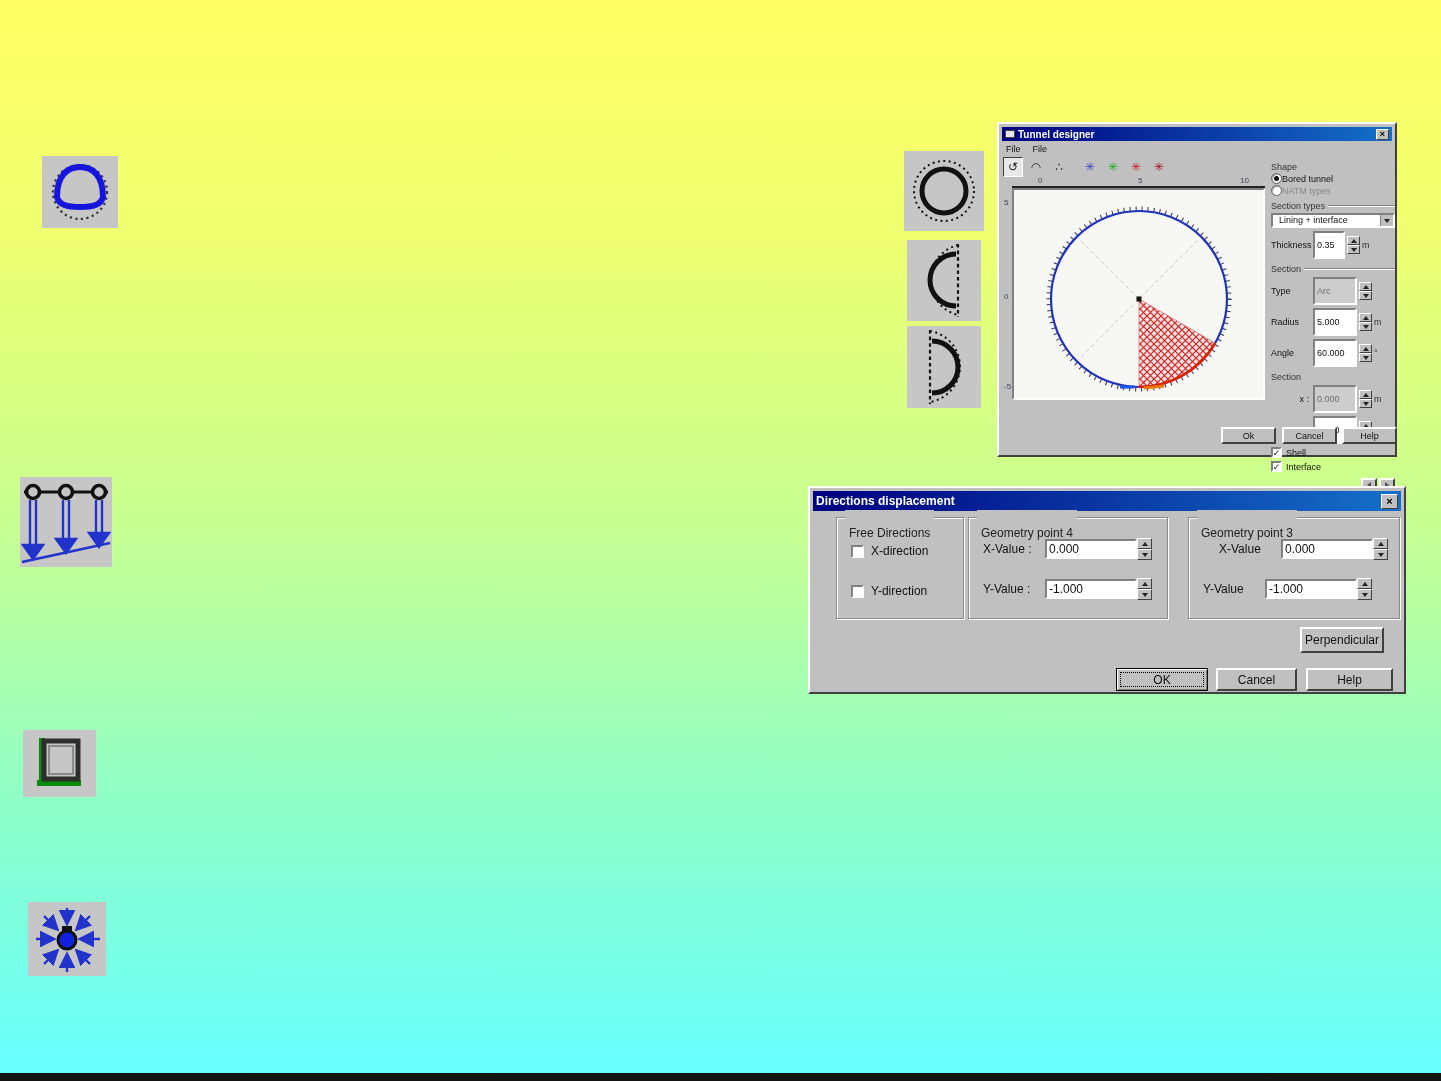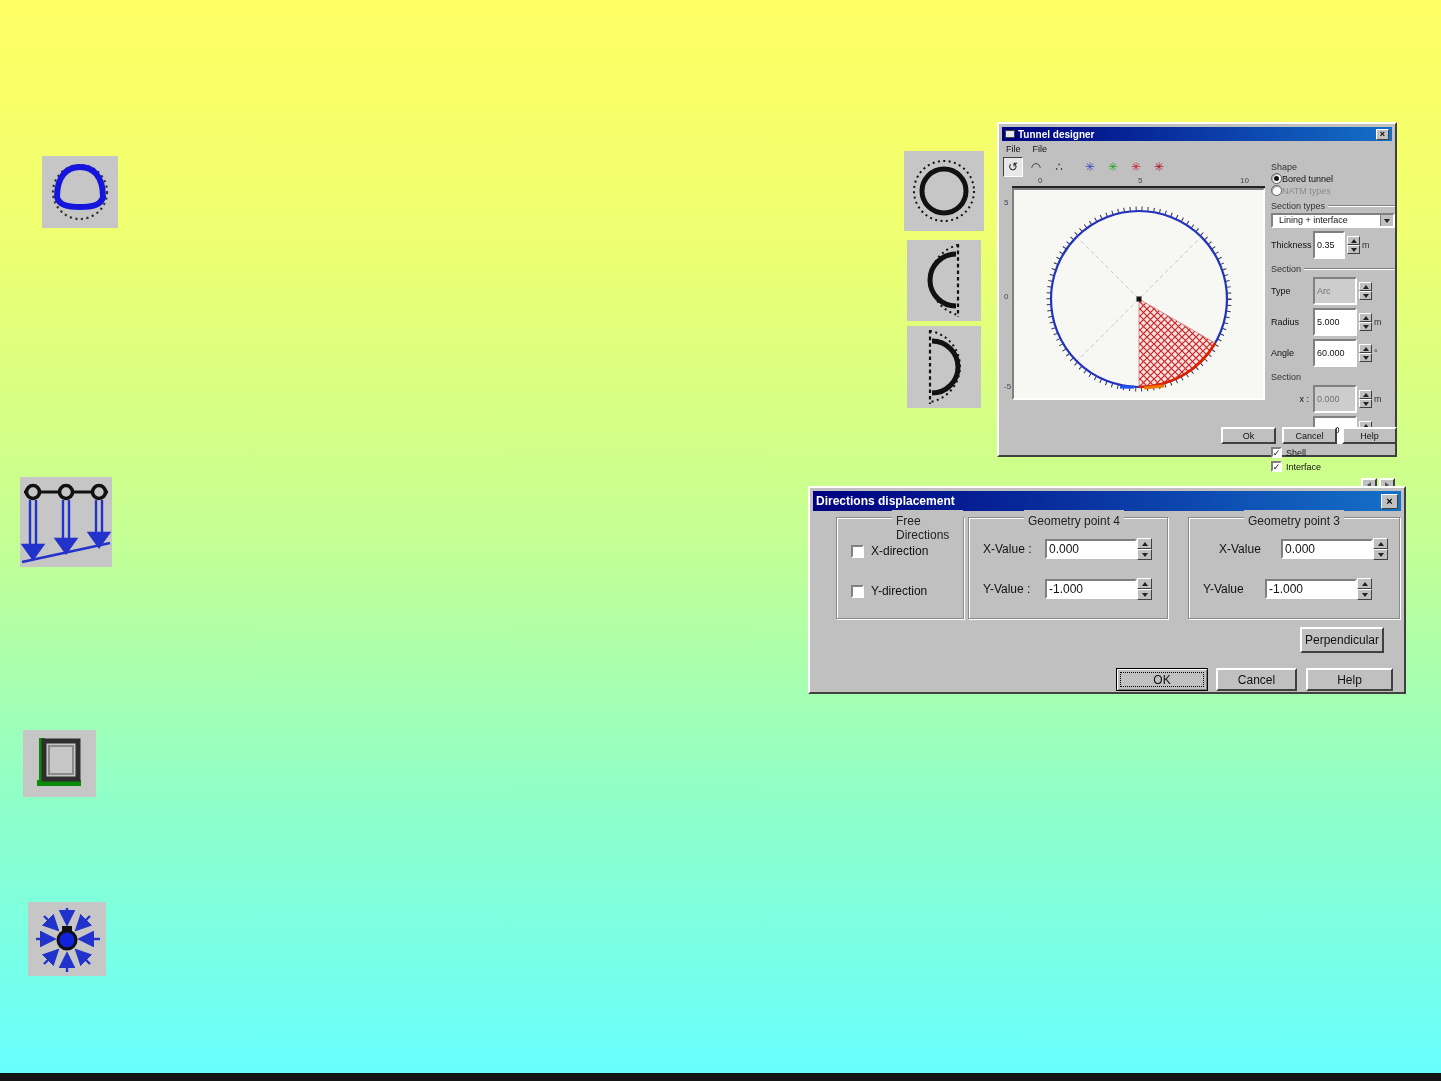--- a/index.html
+++ b/index.html
@@ -12,21 +12,21 @@
   
   .win-raised{background:#c0c0c0;border:2px solid;border-color:#ffffff #404040 #404040 #ffffff;}
   .win-btn{background:#c0c0c0;border:2px solid;border-color:#ffffff #404040 #404040 #ffffff;
            display:flex;align-items:center;justify-content:center;cursor:default;}
   .titlebar{position:absolute;left:3px;right:3px;top:3px;background:linear-gradient(90deg,#000080,#1470c8);
             color:#fff;font-weight:bold;display:flex;align-items:center;padding:0 3px;}
   .close-btn{margin-left:auto;background:#c0c0c0;color:#000;border:1px solid;
              border-color:#ffffff #404040 #404040 #ffffff;display:flex;align-items:center;justify-content:center;
              font-weight:bold;line-height:1;}
   .grpbox{position:absolute;border:1px solid #8a8a8a;box-shadow:1px 1px 0 #ffffff, inset 1px 1px 0 #ffffff;}
-  .grpbox-label{position:absolute;top:-8px;left:8px;background:#c0c0c0;padding:4px 4px;color:#222;margin-left:47px;}
+  .grpbox-label{position:absolute;top:-8px;left:8px;background:#c0c0c0;padding:16px 4px;color:#222;}
   .checkbox{width:13px;height:13px;background:#fff;border:2px solid;border-color:#808080 #ffffff #ffffff #808080;
             display:flex;align-items:center;justify-content:center;font-size:10px;color:#111;flex:none;}
   .radio{width:11px;height:11px;border-radius:50%;background:#fff;border:1px solid #606060;
          box-shadow:inset 1px 1px 0 #a8a8a8;display:flex;align-items:center;justify-content:center;flex:none;}
   .radio .dot{width:5px;height:5px;border-radius:50%;background:#111;}
   .spin{display:inline-flex;flex-direction:column;flex:none;}
   .spin span{width:13px;height:9px;background:#c0c0c0;border:1px solid;border-color:#ffffff #404040 #404040 #ffffff;
              display:flex;align-items:center;justify-content:center;}
   .tri-up{width:0;height:0;border-left:3px solid transparent;border-right:3px solid transparent;border-bottom:4px solid #222;}
   .tri-dn{width:0;height:0;border-left:3px solid transparent;border-right:3px solid transparent;border-top:4px solid #222;}

